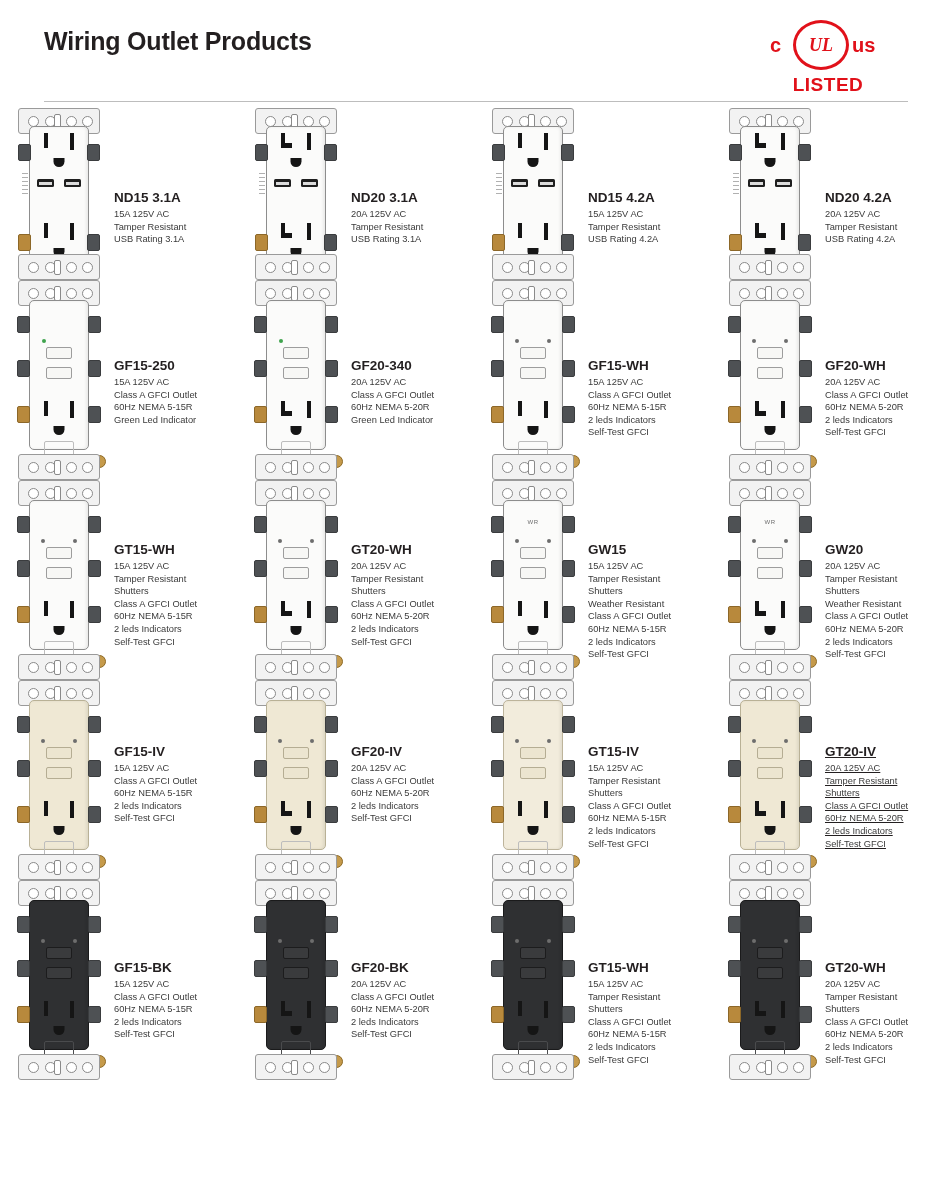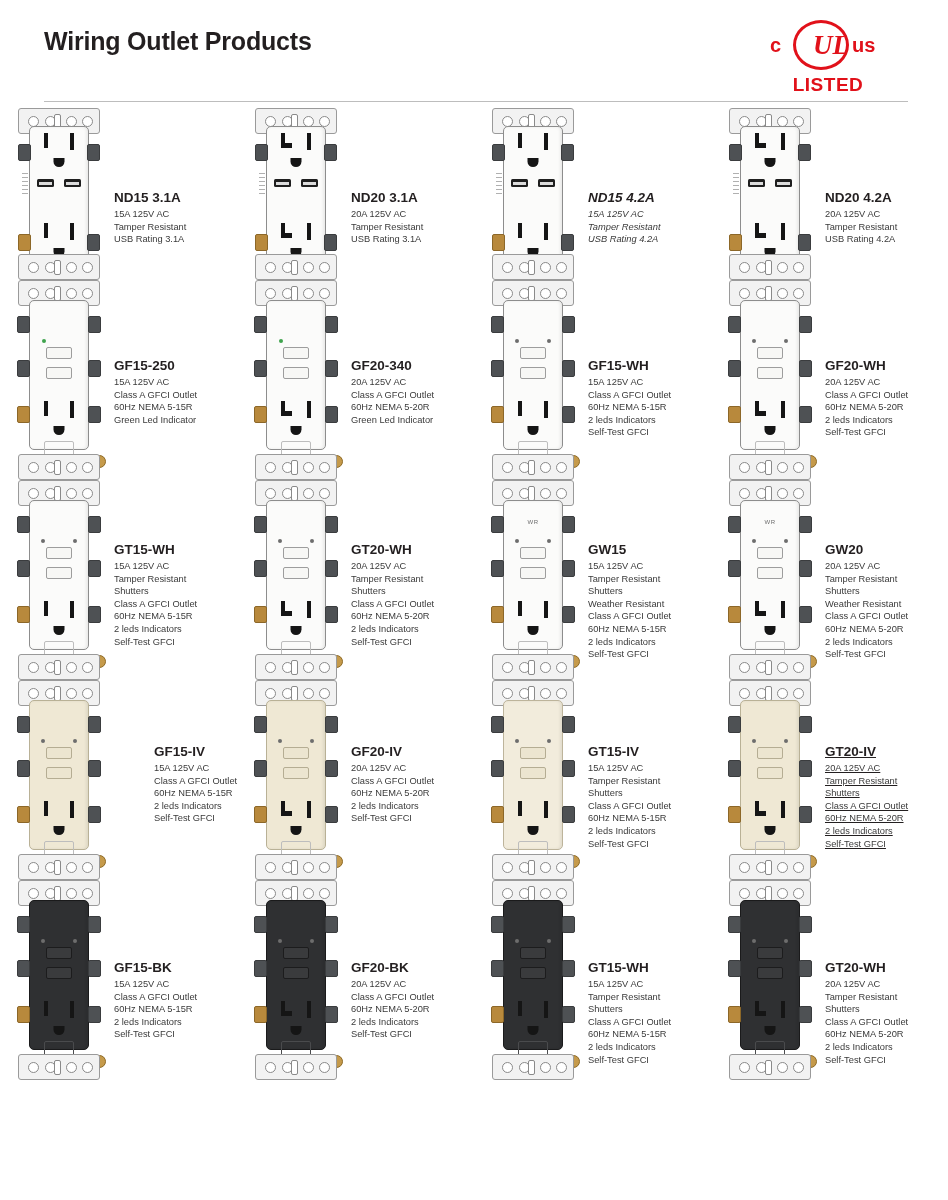--- a/index.html
+++ b/index.html
@@ -33,23 +33,23 @@
     width: 160px; height: 82px; text-align: center;
   }
   .ul-mark { position: relative; width: 160px; height: 56px; }
   .ul-circle {
     position: absolute; left: 45px; top: 2px;
     width: 56px; height: 50px; border: 3.5px solid #e1111a;
     border-radius: 50%;
   }
   .ul-letters {
     position: absolute; left: 45px; top: 2px; width: 56px; height: 50px;
-    line-height: 50px; text-align: right;
+    line-height: 50px; text-align: center;
     font-family: "Liberation Serif", serif;
-    font-size: 27px; font-weight: bold; color: #e1111a; font-style: italic;
+    font-size: 18px; font-weight: bold; color: #e1111a; font-style: italic;
   }
   .ul-c {
     position: absolute; left: 22px; top: 16px;
     font-size: 20px; font-weight: bold; color: #e1111a;
     font-family: "Liberation Sans", sans-serif;
   }
   .ul-us {
     position: absolute; left: 104px; top: 16px;
     font-size: 20px; font-weight: bold; color: #e1111a;
     font-family: "Liberation Sans", sans-serif;
@@ -390,21 +390,21 @@
             </div>
             <div class="yoke bot">
               <span class="hole h1"></span>
               <span class="hole h2"></span>
               <span class="slot"></span>
               <span class="hole h3"></span>
               <span class="hole h4"></span>
             </div>
           </div>
         </div>
-        <div class="specs" style="padding-top: 82px; font-style: italic;">
+        <div class="specs" style="padding-top: 82px;">
           <div class="model">ND15 4.2A</div>
           <div class="spec-line">15A 125V AC</div>
           <div class="spec-line">Tamper Resistant</div>
           <div class="spec-line">USB Rating 4.2A</div>
         </div>
       </div>
       <div class="cell row-usb">
         <div class="device-wrap">
           <div class="dev dev-usb">
             <div class="yoke top">
@@ -921,21 +921,21 @@
             <div class="ground-screw"></div>
             <div class="yoke bot">
               <span class="hole h1"></span>
               <span class="hole h2"></span>
               <span class="slot"></span>
               <span class="hole h3"></span>
               <span class="hole h4"></span>
             </div>
           </div>
         </div>
-        <div class="specs" style="padding-top: 64px; margin-left: 40px;">
+        <div class="specs" style="padding-top: 64px;">
           <div class="model">GF15-IV</div>
           <div class="spec-line">15A 125V AC</div>
           <div class="spec-line">Class A GFCI Outlet</div>
           <div class="spec-line">60Hz NEMA 5-15R</div>
           <div class="spec-line">2 leds Indicators</div>
           <div class="spec-line">Self-Test GFCI</div>
         </div>
       </div>
       <div class="cell row-std">
         <div class="device-wrap">

